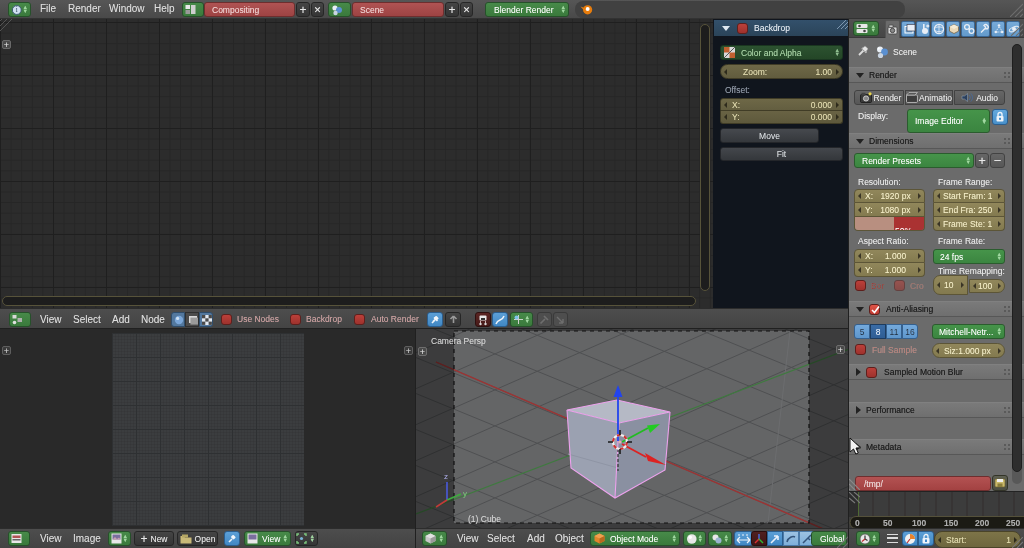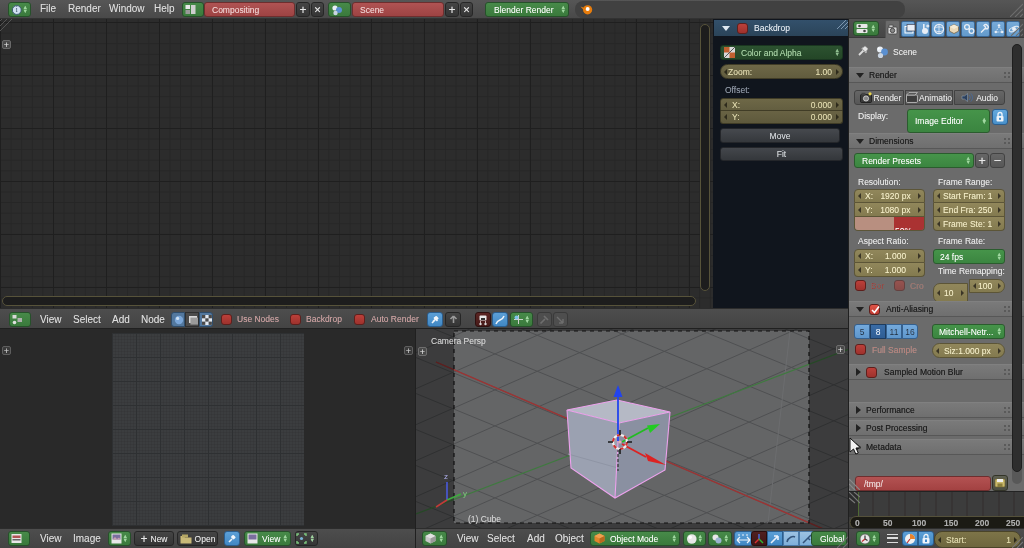--- a/index.html
+++ b/index.html
@@ -108,38 +108,38 @@
     <svg width="11" height="11" style="margin-left:3px" viewBox="0 0 11 11">
         <rect x="0" y="0" width="11" height="11" fill="#d8d8d8"></rect>
         <path d="M0 0 H5.5 V5.5 H0 Z M5.5 5.5 H11 V11 H5.5 Z" fill="#c06030"></path>
         <path d="M0 11 L11 0" stroke="#555" stroke-width="1"></path>
       </svg>
     <span style="margin-left:6px">Color and Alpha</span>
     <span class="updn" style="color:#8fc08f">▲<br>▼</span>
   </div>
   <div class="abs" style="left:7px;top:45px;width:123px;height:15px;background:linear-gradient(#6e6847,#615c3e);border:1px solid #403c26;border-radius:8px;color:#e2dbaa;display:flex;align-items:center">
     <span class="arrL" style="border-right-color:#2e2b1c"></span>
-      <span style="margin-left:1px">Zoom:</span>
+      <span style="margin-left:16px">Zoom:</span>
       <span style="margin-left:auto">1.00</span>
       <span class="arrR" style="margin-left:4px;border-left-color:#2e2b1c"></span>
   </div>
   <div class="abs" style="left:12px;top:66px;color:#8d96a5">Offset:</div>
   <div class="abs" style="left:7px;top:79px;width:123px;height:13px;background:linear-gradient(#6e6847,#635e40);border:1px solid #403c26;border-radius:3px 3px 0 0;color:#e2dbaa;display:flex;align-items:center">
     <span class="arrL" style="border-right-color:#2e2b1c"></span>
       <span style="margin-left:5px">X:</span>
       <span style="margin-left:auto">0.000</span>
       <span class="arrR" style="margin-left:4px;border-left-color:#2e2b1c"></span>
   </div>
   <div class="abs" style="left:7px;top:92px;width:123px;height:13px;background:linear-gradient(#696344,#5e593c);border:1px solid #403c26;border-top:none;border-radius:0 0 3px 3px;color:#e2dbaa;display:flex;align-items:center">
     <span class="arrL" style="border-right-color:#2e2b1c"></span>
       <span style="margin-left:5px">Y:</span>
       <span style="margin-left:auto">0.000</span>
       <span class="arrR" style="margin-left:4px;border-left-color:#2e2b1c"></span>
   </div>
-  <div class="abs" style="left:7px;top:109px;width:120px;height:15px;background:linear-gradient(#46494e,#35383c);border:1px solid #24262a;border-radius:3px;color:#d6dade;text-align:center;line-height:14px">Move</div>
+  <div class="abs" style="left:7px;top:109px;width:99px;height:15px;background:linear-gradient(#46494e,#35383c);border:1px solid #24262a;border-radius:3px;color:#d6dade;text-align:center;line-height:14px">Move</div>
   <div class="abs" style="left:7px;top:128px;width:123px;height:14px;background:linear-gradient(#44474c,#34373b);border:1px solid #24262a;border-radius:3px;color:#d6dade;text-align:center;line-height:13px">Fit</div>
 </div>
 
 <div class="hdr" id="nodeheader" style="left:0;top:308px;width:849px;height:21px">
   <div class="gbtn" style="left:9px;top:3px;width:22px;height:15px">
     <svg width="11" height="11" style="margin-left:2px" viewBox="0 0 11 11">
         <rect x="0.5" y="1" width="4" height="3.5" fill="#d8d8d8"></rect>
         <rect x="5.5" y="4" width="4.5" height="4" fill="#b0b0b0"></rect>
         <circle cx="2.5" cy="8.5" r="1.8" fill="#e0e0e0"></circle>
       </svg>
@@ -590,21 +590,21 @@
     </div>
   <div class="pgreen" style="left:84px;top:230px;width:72px;height:15px">
       <span style="margin-left:6px">24 fps</span>
       <span class="updn">▲<br>▼</span>
     </div>
   <span class="abs" style="left:89px;top:247px">Time Remapping:</span>
   <span class="chk" style="left:6px;top:261px"></span>
   <span class="abs" style="left:22px;top:262px;color:#8f3a34">Bor</span>
   <span class="chk" style="left:45px;top:261px;opacity:0.55"></span>
   <span class="abs" style="left:61px;top:262px;color:#9a6a62">Cro</span>
-  <div class="slider" style="left:84px;top:264px;width:35px;height:20px;border-radius:7px 0 0 7px">
+  <div class="slider" style="left:84px;top:256px;width:35px;height:20px;border-radius:7px 0 0 7px">
       <span class="arrL"></span>
       <span style="margin-left:4px">10</span>
       <span class="arrR"></span>
     </div>
   <div class="slider" style="left:120px;top:260px;width:36px;height:14px;border-left:1px solid #5c5537;border-radius:0 7px 7px 0">
       <span class="arrL"></span>
       <span style="margin-left:2px">100</span>
       <span class="arrR"></span>
     </div>
 
@@ -635,25 +635,20 @@
 
   <div class="phdr" style="top:345px;height:16px">
       <span class="tri trir"></span>
       <span class="chk" style="position:static;margin-right:7px"></span>
       <span>Sampled Motion Blur</span>
       <span class="dots"></span>
     </div>
   <div class="phdr" style="top:383px;height:16px">
       <span class="tri trir"></span>
       <span>Performance</span>
-      <span class="dots"></span>
-    </div>
-  <div class="phdr" style="top:401px;height:16px">
-      <span class="tri trir"></span>
-      <span>Post Processing</span>
       <span class="dots"></span>
     </div>
   <div class="phdr" style="top:420px;height:16px">
       <span class="tri trir"></span>
       <span>Metadata</span>
       <span class="dots"></span>
     </div>
   <div class="redfield" style="left:6px;top:457px;width:136px;height:15px;background:linear-gradient(#b35252,#a34242)">
       <span style="margin-left:8px;color:#f2e2e2">/tmp/</span>
     </div>

